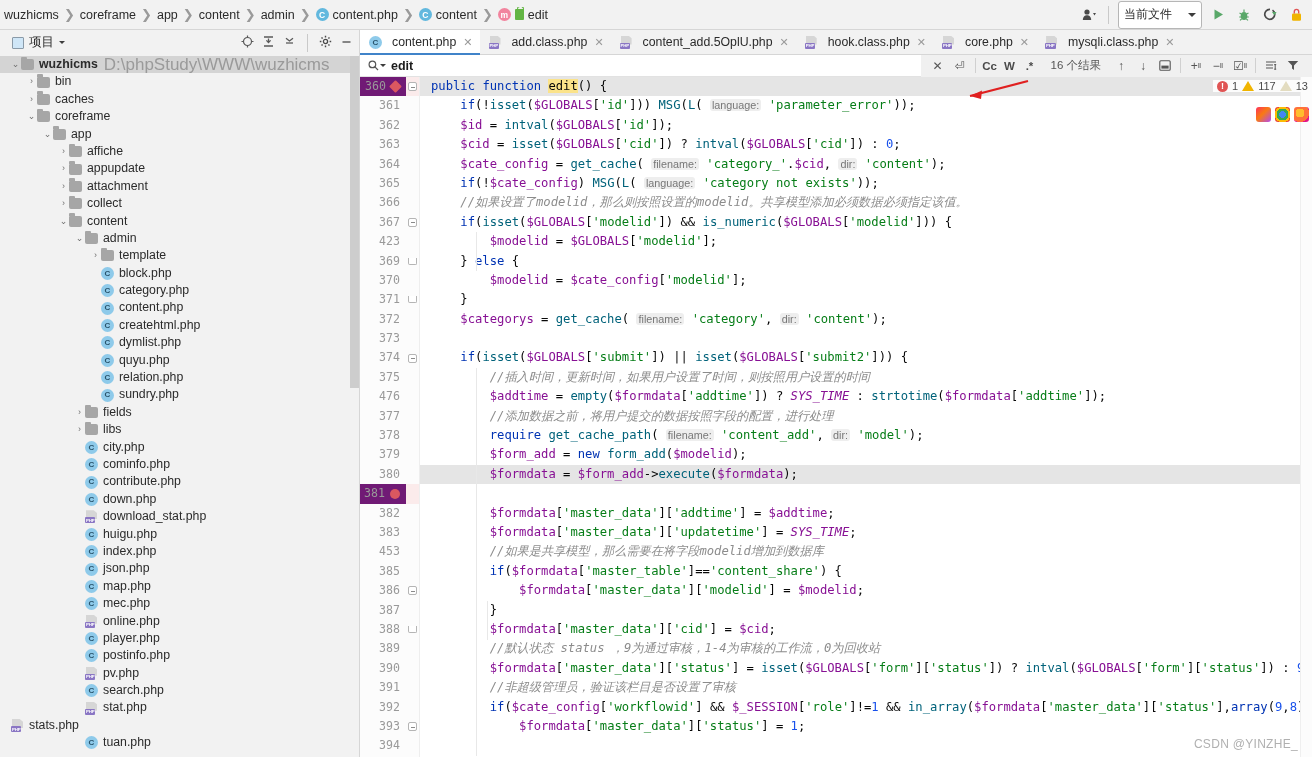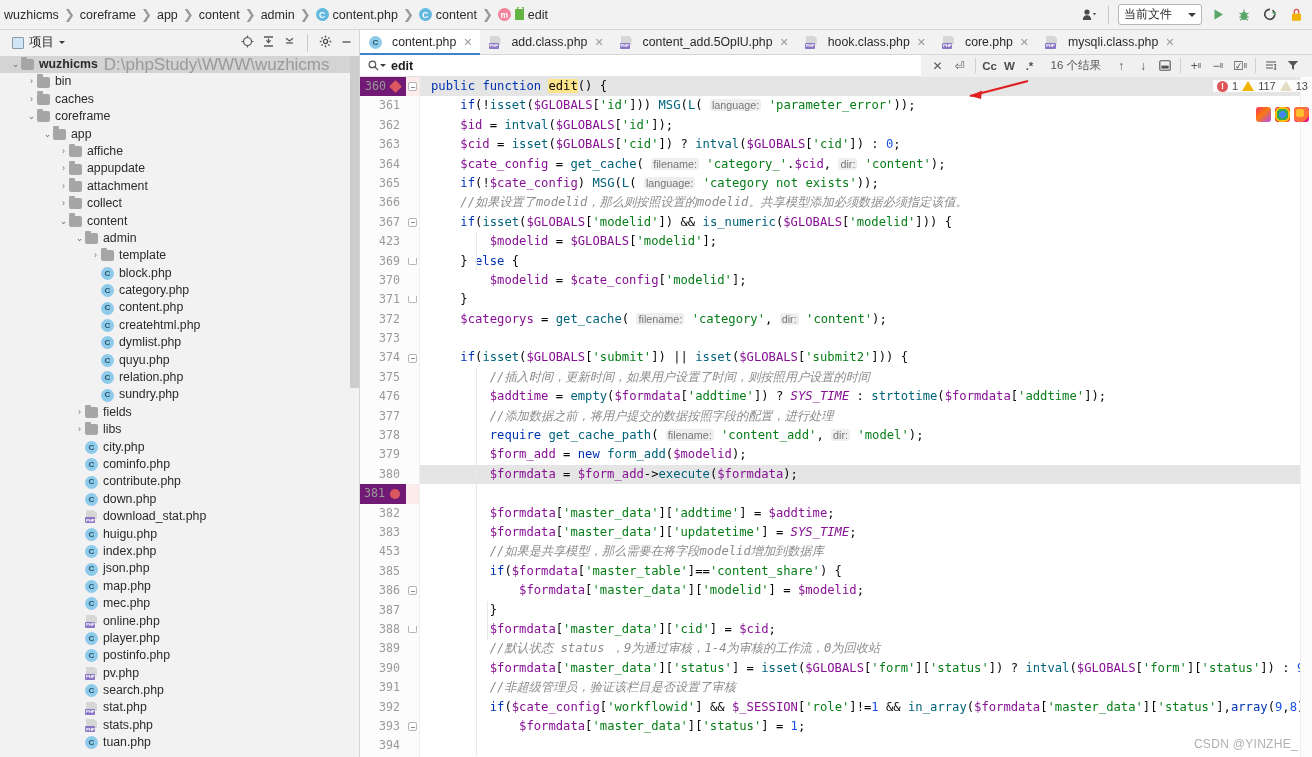--- a/index.html
+++ b/index.html
@@ -30,21 +30,21 @@
   }
   .badge-c { background: #62b8de; }
   .badge-m { background: #f2849e; }
   .lockicon { width: 9px; height: 11px; background:#62b543; border-radius:1px; position:relative; display:inline-block; }
   .lockicon:after{content:"";position:absolute;top:-3px;left:2px;width:5px;height:4px;border:1.5px solid #62b543;border-bottom:none;border-radius:3px 3px 0 0;}
 
   .topright { display: flex; align-items: center; gap: 6px; padding-right: 2px; }
   .tb-icon { width: 20px; height: 20px; display:flex; align-items:center; justify-content:center; color:#4a4a4a; }
   .vsep { width:1px; height:18px; background:#c9c9c9; margin:0 3px; }
   .runcfg {
-    height: 21px; min-width: 84px; background: #fff; border: 1px solid #b6b6b6; border-radius: 3px;
+    height: 28px; min-width: 84px; background: #fff; border: 1px solid #b6b6b6; border-radius: 3px;
     display: flex; align-items: center; justify-content: space-between; gap: 6px;
     padding: 0 5px; font-size: 12px; color:#2b2b2b;
   }
   .caret { width:0;height:0;border-left:4px solid transparent;border-right:4px solid transparent;border-top:4px solid #3c3c3c; }
   .caret.sm { border-left-width:3px;border-right-width:3px;border-top-width:3.5px; }
 
   
   .body { flex: 1; display: flex; min-height: 0; }
 
   
@@ -480,21 +480,21 @@
           <div class="row" style="padding-left: 74px;">
             <span class="arrow empty"></span>
             <span class="cicon">C</span>
             <span class="rname">search.php</span>
           </div>
           <div class="row" style="padding-left: 74px;">
             <span class="arrow empty"></span>
             <span class="phpicon"></span>
             <span class="rname">stat.php</span>
           </div>
-          <div class="row" style="padding-left: 74px;">
+          <div class="row" style="">
             <span class="arrow empty"></span>
             <span class="phpicon"></span>
             <span class="rname">stats.php</span>
           </div>
           <div class="row" style="padding-left: 74px;">
             <span class="arrow empty"></span>
             <span class="cicon">C</span>
             <span class="rname">tuan.php</span>
           </div>
         </div>

